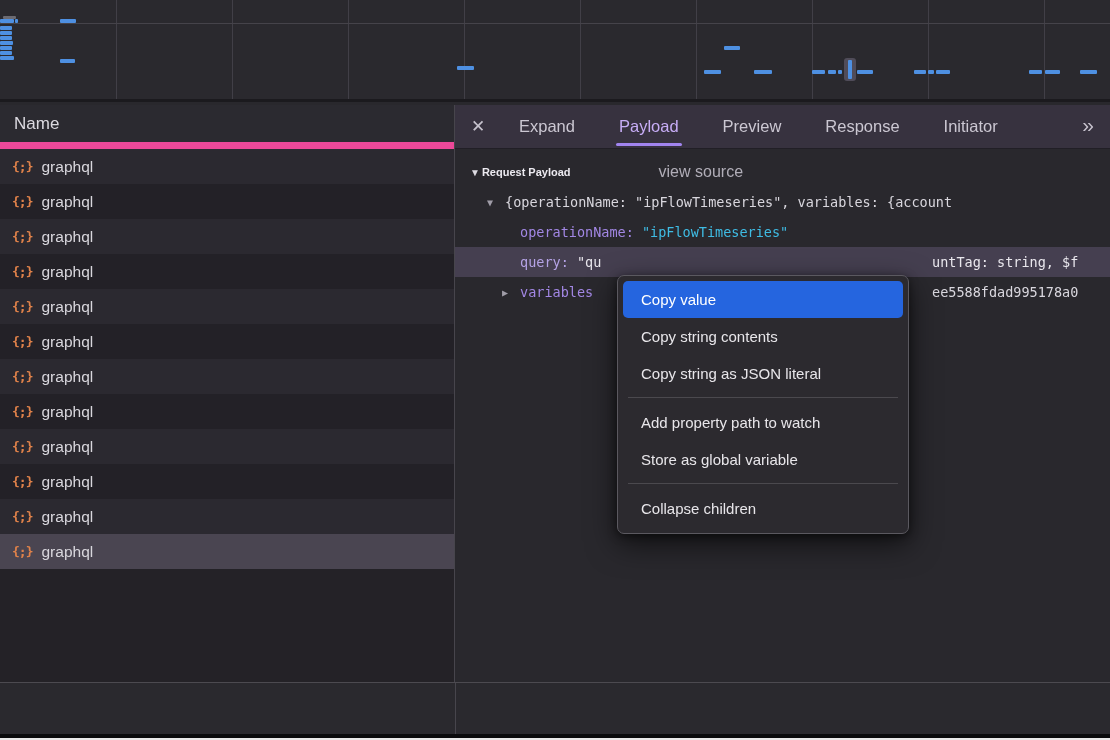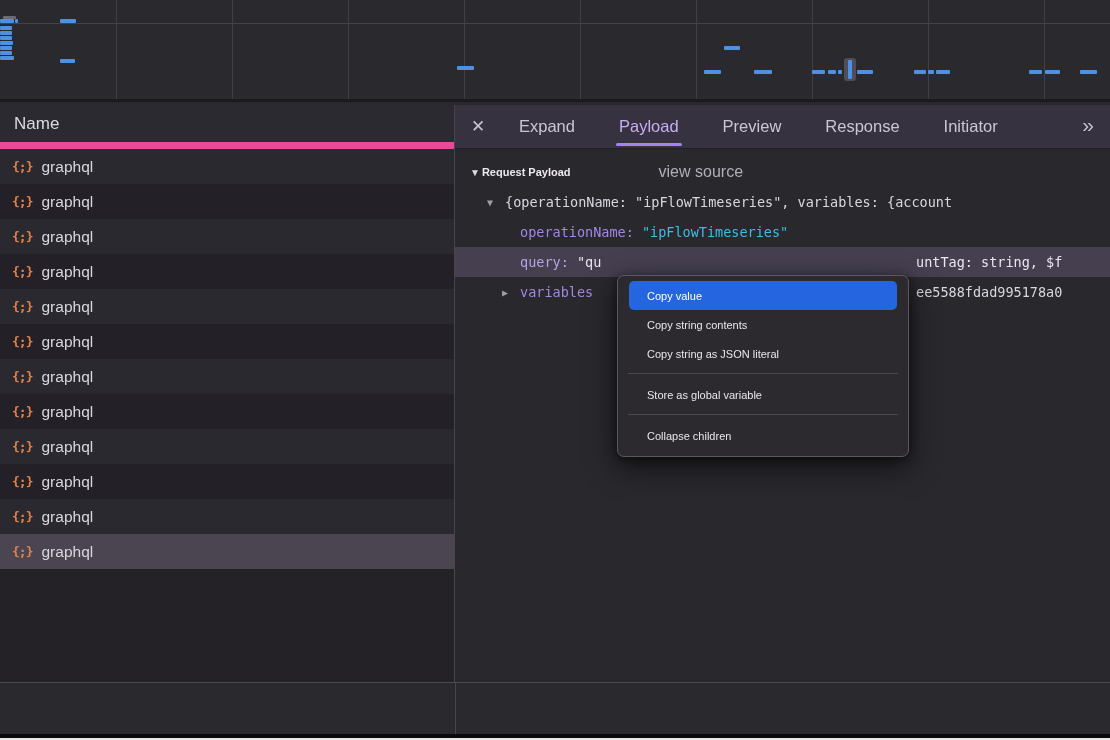--- a/index.html
+++ b/index.html
@@ -85,42 +85,42 @@
 
   .tree { font-family:"DejaVu Sans Mono", monospace; font-size:13.5px; }
   .tree-row { position:relative; height:30px; display:flex; align-items:center; white-space:nowrap; overflow:hidden; color:#d9d7de; }
   .tree-row .arrow { color:#a09da8; font-size:10px; position:absolute; top:50%; transform:translateY(-50%); }
   .t-key { color:#a287e4; }
   .t-str { color:#3fbce4; }
   .t-plain { color:#d9d7de; }
   .tree-row.selected { background:#453f50; color:#e9e7ed; }
   .tree-row.selected .t-key { color:#b5a3e6; }
   .tree-row.selected .t-plain { color:#e9e7ed; }
-  .frag-right { position:absolute; left:461px; top:50%; transform:translateY(-50%);text-align:center; }
+  .frag-right { position:absolute; left:477px; top:50%; transform:translateY(-50%);text-align:center; }
 
   
   .footer {
     position:absolute; left:0; top:682px; width:1110px; height:52px;
     background:#2a292e; border-top:1px solid #4c4a50;
   }
   .footer .vdiv { position:absolute; left:455px; top:0; width:1px; height:100%; background:#47454c; }
   .bottom-black { position:absolute; left:0; top:734px; width:1110px; height:6px; background:#0a0a0c; }
   .bottom-edge { position:absolute; left:0; bottom:0; width:1110px; height:2px; background:#e9e9e9; }
 
   
   .context-menu {
     position:absolute; left:617px; top:275px; width:292px;
     background:#2c2a2f; border:1px solid #5b5960; border-radius:7px;
     box-shadow:0 10px 30px rgba(0,0,0,.6), 0 2px 8px rgba(0,0,0,.5);
     padding:5px 0 6px 0; z-index:50;
   }
   .menu-item {
-    height:29px; display:flex; align-items:center;
-    margin:0 11px; padding-left:18px; border-radius:5px;
-    color:#e8e6ea; font-size:11px; cursor:pointer; white-space:nowrap;
+    height:37px; display:flex; align-items:center;
+    margin:0 5px; padding-left:18px; border-radius:5px;
+    color:#e8e6ea; font-size:15px; cursor:pointer; white-space:nowrap;
   }
   .menu-item.highlighted { background:#2565df; color:#ffffff; }
   .menu-sep { height:1px; background:#4b494e; margin:5px 10px 6px 10px; }
 </style>
 </head>
 <body>
 
 <div class="screen">
 
   <div class="overview">
@@ -265,18 +265,19 @@
     <div class="vdiv"></div>
   </div>
   <div class="bottom-black"></div>
   <div class="bottom-edge"></div>
 
   <div class="context-menu">
     <div class="menu-item highlighted">Copy value</div>
     <div class="menu-item">Copy string contents</div>
     <div class="menu-item">Copy string as JSON literal</div>
     <div class="menu-sep"></div>
+    <div class="menu-item">Add property path to watch</div>
     <div class="menu-item">Store as global variable</div>
     <div class="menu-sep"></div>
     <div class="menu-item">Collapse children</div>
   </div>
 
 </div>
 
 </body></html>

